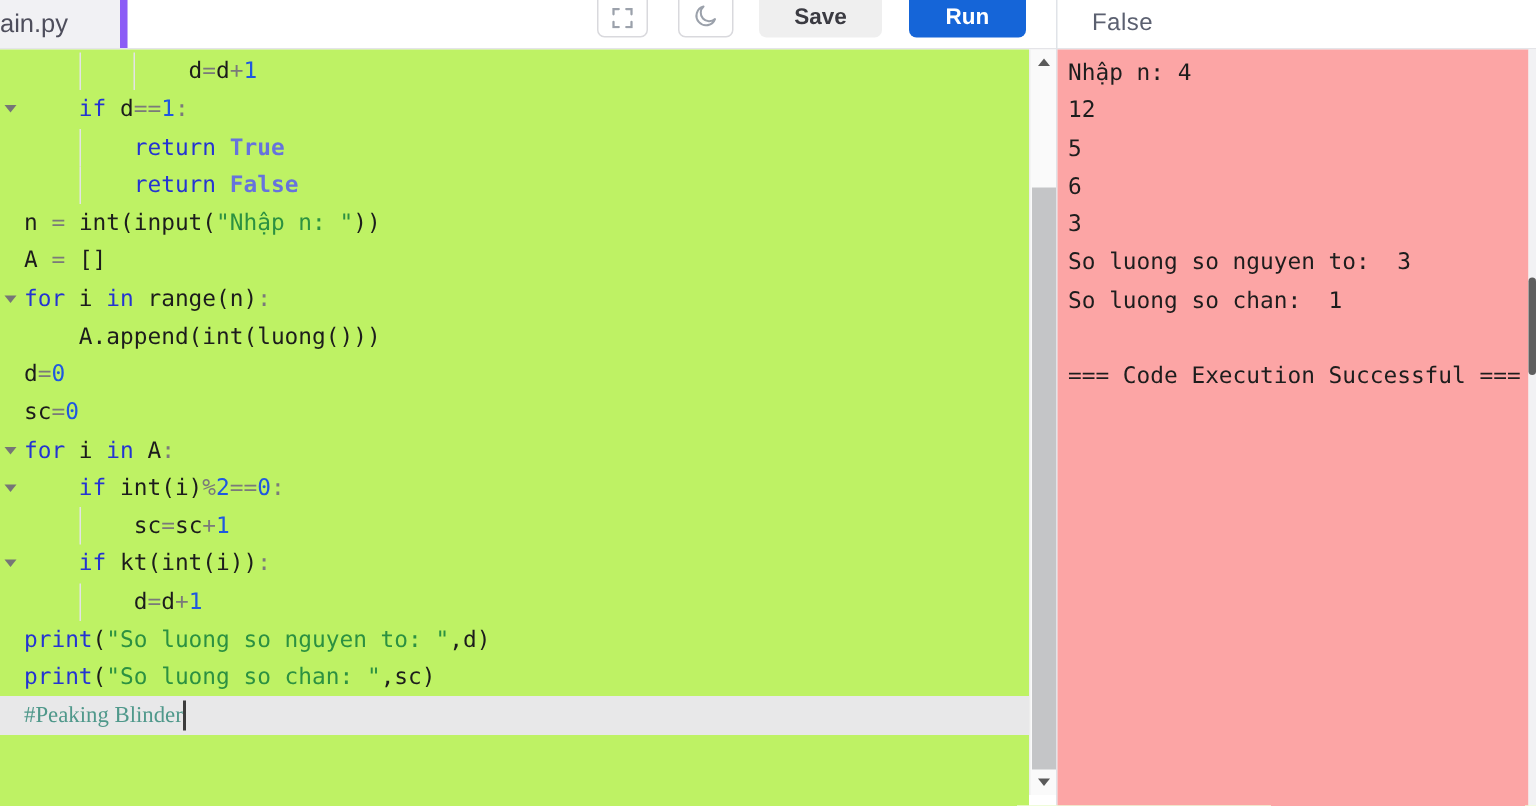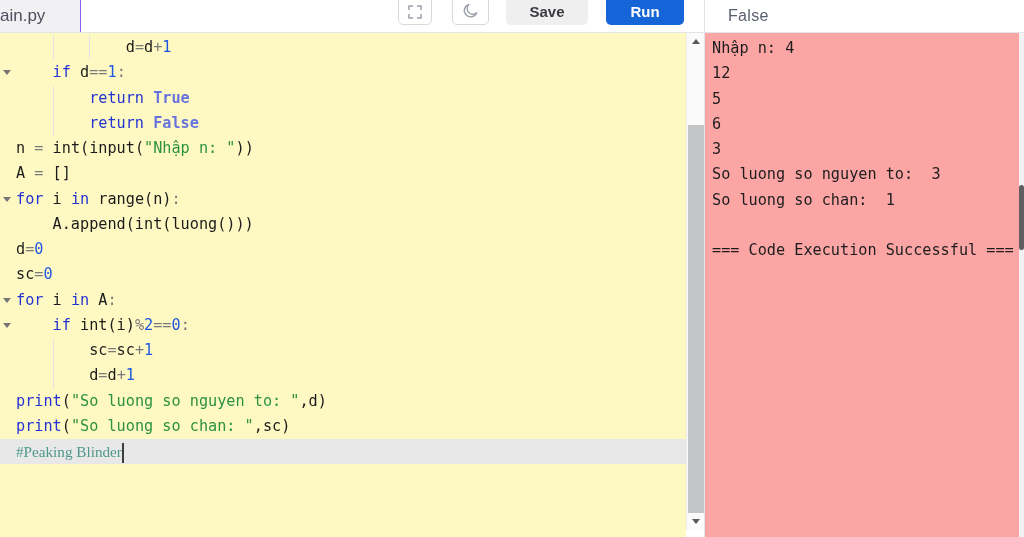--- a/index.html
+++ b/index.html
@@ -3,38 +3,38 @@
 <meta charset="utf-8">
 <style>
   html,body{margin:0;padding:0;}
   .app{position:relative;width:1024px;height:537px;background:#ffffff;overflow:hidden;
        font-family:"Liberation Sans",sans-serif;}
 
   
   .headerbar{position:absolute;left:0;top:0;width:1024px;height:32px;background:#ffffff;
              border-bottom:1px solid #e4e4e8;}
   .tabstrip{position:absolute;left:0;top:0;width:80px;height:32px;background:#f1f1f4;
-            border-right:1px solid #8b5cf6;}
+            border-right:5px solid #8b5cf6;}
   .tabname{position:absolute;left:0;top:0;line-height:31px;font-size:17px;color:#4e4e5c;}
   .iconbtn{position:absolute;top:-12px;height:37px;background:#ffffff;border:1px solid #d9d9dd;
            border-radius:5px;display:flex;align-items:flex-end;justify-content:center;
            padding:0 0 5px 0;box-sizing:border-box;cursor:pointer;}
   .btn-fullscreen{left:398px;width:34px;}
   .btn-theme{left:452px;width:37px;}
   .savebtn{position:absolute;top:-12px;left:506px;width:82px;height:37px;background:#efefef;
            border:none;border-radius:5px;font-family:"Liberation Sans",sans-serif;
            font-size:15px;font-weight:600;color:#3b3b42;padding-top:10px;cursor:pointer;}
   .runbtn{position:absolute;top:-12px;left:606px;width:78px;height:37px;border:none;
           border-radius:5px;font-family:"Liberation Sans",sans-serif;font-size:15px;
           font-weight:700;color:#ffffff;padding-top:10px;cursor:pointer;}
   .outputtitle{position:absolute;left:728px;top:0;line-height:31px;font-size:16px;
                color:#5b6070;letter-spacing:.3px;}
 
   
-  .editor{position:absolute;left:0;top:33px;width:686px;height:504px;background:#fef9c3;}
+  .editor{position:absolute;left:0;top:33px;width:686px;height:504px;background:#bef264;}
   .code-area{position:absolute;left:0;top:2px;width:686px;}
   .code-line{position:relative;height:25.25px;line-height:25.25px;padding-left:16px;
              white-space:pre;font-family:"DejaVu Sans Mono",monospace;font-size:15.2px;
              box-sizing:border-box;}
   .code-line.active{background:#e8e8e9;}
   .guide{position:absolute;top:0;height:100%;width:1px;background:#e3e3e5;}
   .fold{position:absolute;left:3px;top:10px;width:0;height:0;
         border-left:4px solid transparent;border-right:4px solid transparent;
         border-top:5px solid #767676;}
   .cursor{display:inline-block;width:2px;height:20px;background:#3c3c3c;vertical-align:middle;}
@@ -98,20 +98,21 @@
         <div class="code-line"><span class="guide" style="left: 52.62px;"></span><span>        <span class="tk-kw">return</span><span class="tk-p"> </span><span class="tk-atom">False</span></span></div>
         <div class="code-line"><span><span class="tk-p">n </span><span class="tk-o">=</span><span class="tk-p"> int(input(</span><span class="tk-str">"Nhập n: "</span><span class="tk-p">))</span></span></div>
         <div class="code-line"><span><span class="tk-p">A </span><span class="tk-o">=</span><span class="tk-p"> []</span></span></div>
         <div class="code-line"><span class="fold"></span><span><span class="tk-kw">for</span><span class="tk-p"> i </span><span class="tk-kw">in</span><span class="tk-p"> range(n)</span><span class="tk-o">:</span></span></div>
         <div class="code-line"><span>    <span class="tk-p">A.append(int(luong()))</span></span></div>
         <div class="code-line"><span><span class="tk-p">d</span><span class="tk-o">=</span><span class="tk-n">0</span></span></div>
         <div class="code-line"><span><span class="tk-p">sc</span><span class="tk-o">=</span><span class="tk-n">0</span></span></div>
         <div class="code-line"><span class="fold"></span><span><span class="tk-kw">for</span><span class="tk-p"> i </span><span class="tk-kw">in</span><span class="tk-p"> A</span><span class="tk-o">:</span></span></div>
         <div class="code-line"><span class="fold"></span><span>    <span class="tk-kw">if</span><span class="tk-p"> int(i)</span><span class="tk-o">%</span><span class="tk-n">2</span><span class="tk-o">==</span><span class="tk-n">0</span><span class="tk-o">:</span></span></div>
         <div class="code-line"><span class="guide" style="left: 52.62px;"></span><span>        <span class="tk-p">sc</span><span class="tk-o">=</span><span class="tk-p">sc</span><span class="tk-o">+</span><span class="tk-n">1</span></span></div>
+        <div class="code-line"><span class="fold"></span><span>    <span class="tk-kw">if</span><span class="tk-p"> kt(int(i))</span><span class="tk-o">:</span></span></div>
         <div class="code-line"><span class="guide" style="left: 52.62px;"></span><span>        <span class="tk-p">d</span><span class="tk-o">=</span><span class="tk-p">d</span><span class="tk-o">+</span><span class="tk-n">1</span></span></div>
         <div class="code-line"><span><span class="tk-kw">print</span><span class="tk-p">(</span><span class="tk-str">"So luong so nguyen to: "</span><span class="tk-p">,d)</span></span></div>
         <div class="code-line"><span><span class="tk-kw">print</span><span class="tk-p">(</span><span class="tk-str">"So luong so chan: "</span><span class="tk-p">,sc)</span></span></div>
         <div class="code-line active"><span><span class="tk-com">#Peaking Blinder</span></span><span class="cursor"></span></div>
       </div>
   </div>
 
   <div class="vscroll">
     <div class="sb-btn up">
       <i class="tri-up"></i>

